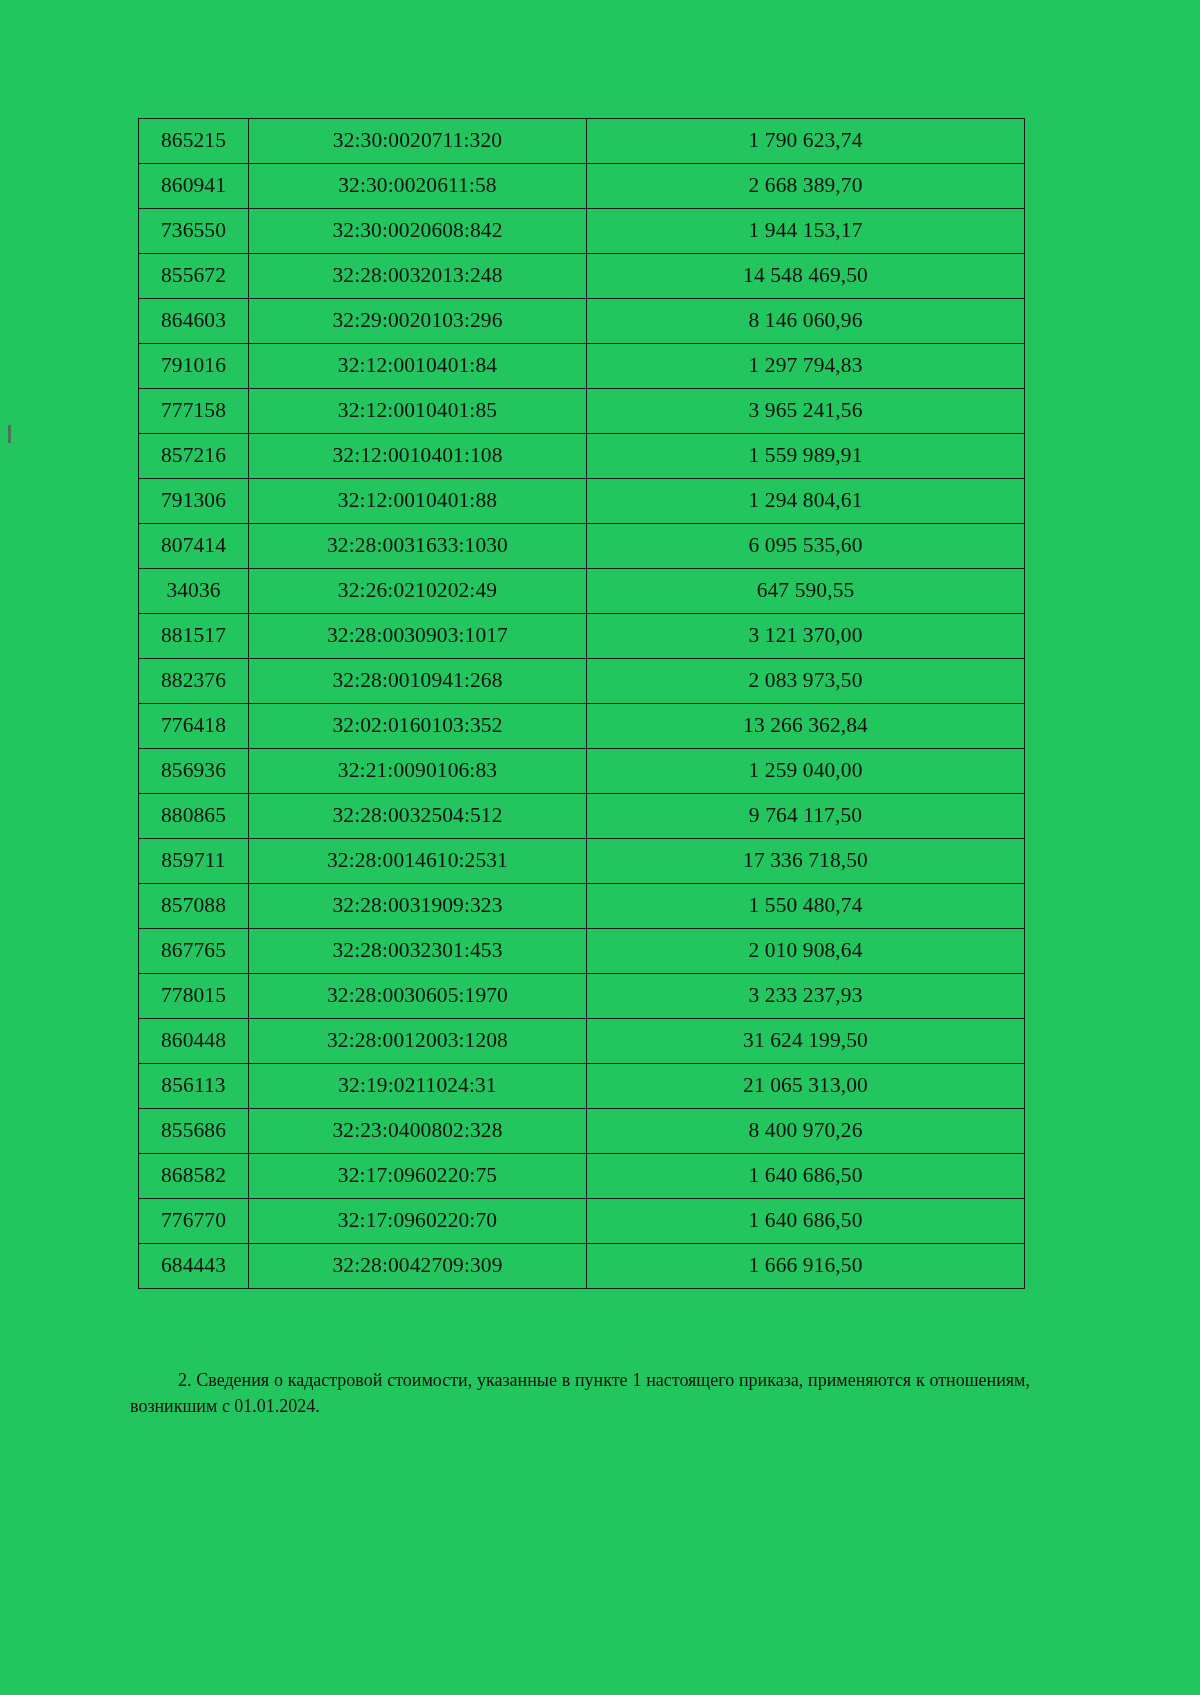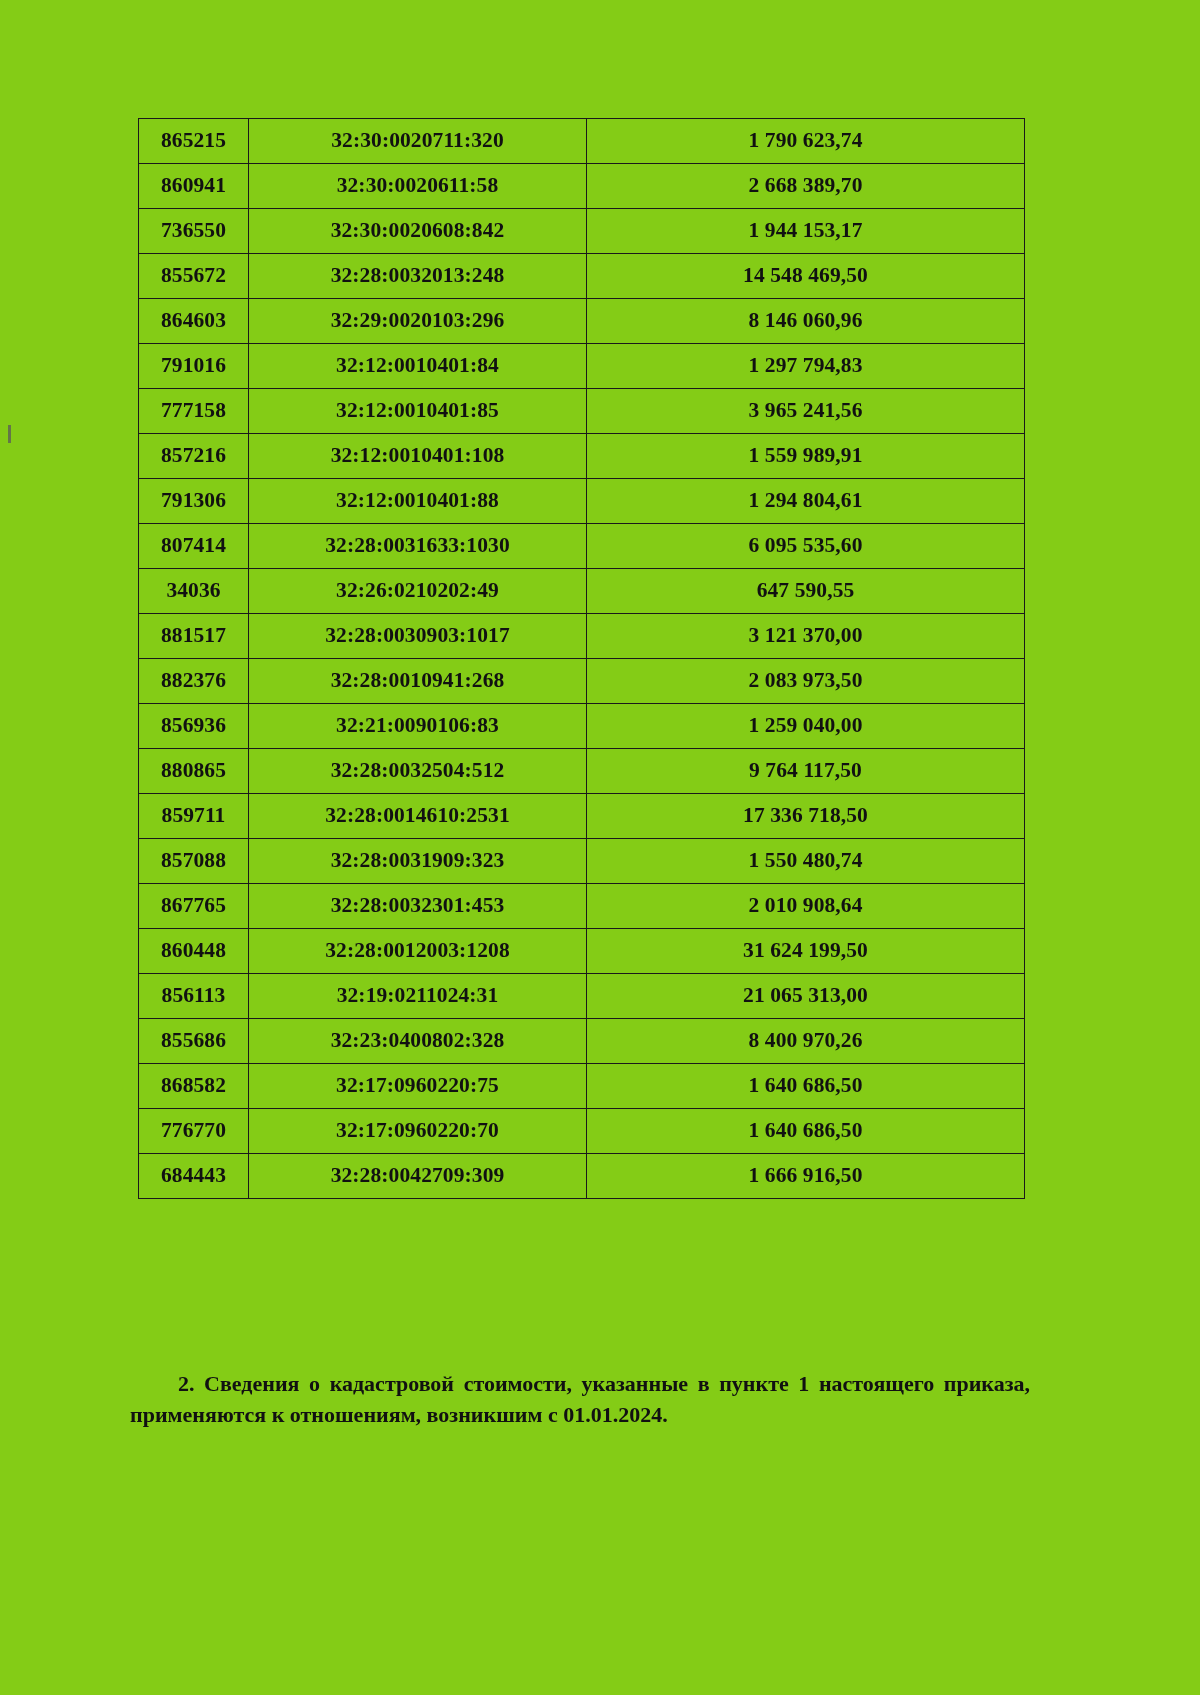--- a/index.html
+++ b/index.html
@@ -13,22 +13,21 @@
     position: relative;
     font-family: "Liberation Serif", serif;
     color: #111111;
     overflow: hidden;
   }
   .page {
     position: absolute;
     left: 0; top: 0;
     width: 1200px;
     height: 1695px;
-    background: #84cc16;
-    font-weight: bold;
+    background: #22c55e;
   }
   .doc-table {
     position: absolute;
     left: 138px;
     top: 118px;
     width: 886px;
     border-collapse: collapse;
     table-layout: fixed;
   }
   .doc-table td {
@@ -44,21 +43,21 @@
   }
   .col-id { width: 110px; }
   .col-cad { width: 338px; }
   .col-val { width: 438px; }
 
   .tail-text {
     position: absolute;
     left: 130px;
     top: 1368px;
     width: 900px;
-    font-size: 22px;
+    font-size: 18px;
     line-height: 1.42;
     text-align: justify;
     text-justify: inter-word;
   }
   .tail-text .indent {
     display: inline-block;
     width: 48px;
   }
   .left-tick {
     position: absolute;
@@ -143,20 +142,25 @@
           <td>881517</td>
           <td>32:28:0030903:1017</td>
           <td>3 121 370,00</td>
         </tr>
         <tr>
           <td>882376</td>
           <td>32:28:0010941:268</td>
           <td>2 083 973,50</td>
         </tr>
         <tr>
+          <td>776418</td>
+          <td>32:02:0160103:352</td>
+          <td>13 266 362,84</td>
+        </tr>
+        <tr>
           <td>856936</td>
           <td>32:21:0090106:83</td>
           <td>1 259 040,00</td>
         </tr>
         <tr>
           <td>880865</td>
           <td>32:28:0032504:512</td>
           <td>9 764 117,50</td>
         </tr>
         <tr>
@@ -168,20 +172,25 @@
           <td>857088</td>
           <td>32:28:0031909:323</td>
           <td>1 550 480,74</td>
         </tr>
         <tr>
           <td>867765</td>
           <td>32:28:0032301:453</td>
           <td>2 010 908,64</td>
         </tr>
         <tr>
+          <td>778015</td>
+          <td>32:28:0030605:1970</td>
+          <td>3 233 237,93</td>
+        </tr>
+        <tr>
           <td>860448</td>
           <td>32:28:0012003:1208</td>
           <td>31 624 199,50</td>
         </tr>
         <tr>
           <td>856113</td>
           <td>32:19:0211024:31</td>
           <td>21 065 313,00</td>
         </tr>
         <tr>

